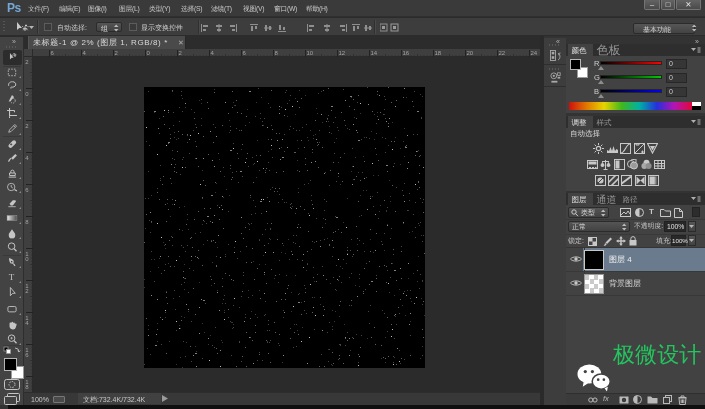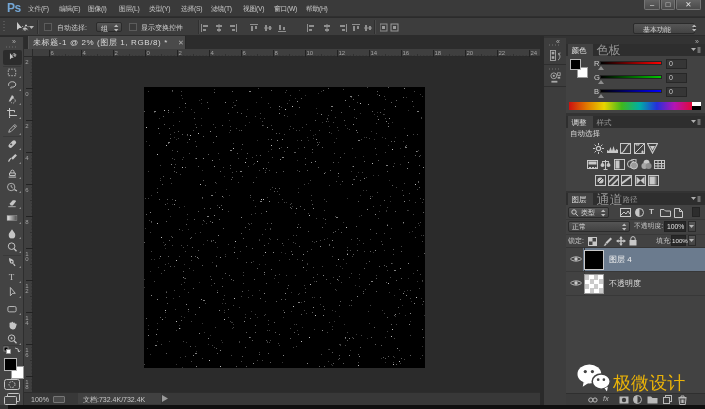--- a/index.html
+++ b/index.html
@@ -696,21 +696,21 @@
       <linearGradient id="gmg" x1="0" y1="0" x2="1" y2="0">
         <stop offset="0" stop-color="#c8c8c8"></stop>
         <stop offset="1" stop-color="#424242"></stop>
       </linearGradient>
     </defs>
   </svg>
 <div style="position:absolute;left:566px;top:191px;width:139px;height:2px;background:#333"></div>
 <div style="position:absolute;left:566px;top:193px;width:139px;height:12px;background:#2e2e2e"></div>
 <div style="position:absolute;left:568px;top:193px;width:25px;height:12px;background:#424242"></div>
 <div style="position:absolute;left:571.5px;top:194.5px;font-size:7.5px;line-height:9.5px;color:#e4e4e4;white-space:nowrap;">图层</div>
-<div style="position:absolute;left:596.5px;top:194.5px;font-size:13px;line-height:9.5px;color:#969696;white-space:nowrap;">通道</div>
+<div style="position:absolute;left:596.5px;top:194.5px;font-size:10px;line-height:9.5px;color:#969696;white-space:nowrap;">通道</div>
 <div style="position:absolute;left:622.5px;top:194.5px;font-size:7.5px;line-height:9.5px;color:#969696;white-space:nowrap;">路径</div>
 <svg width="10" height="7" style="position:absolute;left:691px;top:196px">
     <path d="M0 1 l2.5 3 L5 1z" fill="#b0b0b0"></path>
     <path d="M6.5 1h3M6.5 3h3M6.5 5h3" stroke="#b0b0b0"></path>
   </svg>
 <div style="position:absolute;left:566px;top:205px;width:139px;height:188px;background:#424242"></div>
 <div style="position:absolute;left:568px;top:206.5px;width:41px;height:11px;background:linear-gradient(#555,#424242);border:1px solid #2b2b2b;border-radius:2px"></div>
 <svg width="8" height="8" style="position:absolute;left:571px;top:208.5px">
     <circle cx="3" cy="3" r="2.2" fill="none" stroke="#c9c9c9"></circle>
     <path d="M4.6 4.6 l2.4 2.6" stroke="#c9c9c9"></path>
@@ -781,21 +781,21 @@
   </svg>
 <div style="position:absolute;left:583.5px;top:248px;width:1px;height:47px;background:#383838"></div>
 <div style="position:absolute;left:585px;top:250.5px;width:18px;height:18px;background:#000;outline:1px solid #c9c9c9"></div>
 <div style="position:absolute;left:609px;top:255px;font-size:8px;line-height:10px;color:#f0f0f0;white-space:nowrap;">图层 4</div>
 <div style="position:absolute;left:566px;top:271px;width:139px;height:1px;background:#383838"></div>
 <svg width="12" height="8" style="position:absolute;left:570px;top:279px">
     <path d="M0.5 4 C2.5 1.2 9.5 1.2 11.5 4 C9.5 6.8 2.5 6.8 0.5 4Z" fill="none" stroke="#c9c9c9" stroke-width="0.9"></path>
     <circle cx="6" cy="4" r="1.7" fill="#c9c9c9"></circle>
   </svg>
 <div style="position:absolute;left:585px;top:274.5px;width:18px;height:18px;background:repeating-conic-gradient(#ffffff 0 25%,#cacaca 0 50%) 0 0/9px 9px;outline:1px solid #9a9a9a"></div>
-<div style="position:absolute;left:609px;top:279px;font-size:8px;line-height:10px;color:#dadada;white-space:nowrap;">不透明度</div>
+<div style="position:absolute;left:609px;top:279px;font-size:8px;line-height:10px;color:#dadada;white-space:nowrap;">背景图层</div>
 <div style="position:absolute;left:566px;top:295px;width:139px;height:1px;background:#383838"></div>
 <div style="position:absolute;left:566px;top:393px;width:139px;height:12px;background:#3b3b3b;border-top:1px solid #2f2f2f"></div>
 <svg width="10" height="6" style="position:absolute;left:588px;top:396.5px">
     <circle cx="2.8" cy="3" r="2.1" fill="none" stroke="#b9b9b9"></circle>
     <circle cx="7" cy="3" r="2.1" fill="none" stroke="#b9b9b9"></circle>
   </svg>
 <div style="position:absolute;left:603px;top:394px;font-size:7.5px;line-height:9.5px;color:#b9b9b9;white-space:nowrap;font-style:italic">fx</div>
 <svg width="10" height="8" style="position:absolute;left:619px;top:395.5px">
     <rect x="0.5" y="0.5" width="9" height="7" fill="#b9b9b9"></rect>
     <circle cx="5" cy="4" r="2.2" fill="#3b3b3b"></circle>
@@ -818,14 +818,14 @@
 <svg width="36" height="29" style="position:absolute;left:577px;top:364px;transform:scale(0.95);transform-origin:0 0">
     <ellipse cx="13" cy="10.5" rx="12.5" ry="10" fill="#fff"></ellipse>
     <path d="M7 19 L6 24 L12 20Z" fill="#fff"></path>
     <circle cx="8.7" cy="8" r="1.7" fill="#424242"></circle>
     <circle cx="16.2" cy="8" r="1.7" fill="#424242"></circle>
     <ellipse cx="25.5" cy="18.5" rx="9.5" ry="8" fill="#fff" stroke="#424242" stroke-width="1.6"></ellipse>
     <path d="M29 25.5 L31.5 29 L32.5 24Z" fill="#fff"></path>
     <circle cx="22.3" cy="16.5" r="1.4" fill="#424242"></circle>
     <circle cx="28.3" cy="16.5" r="1.4" fill="#424242"></circle>
   </svg>
-<div style="position:absolute;left:613px;top:374px;font-size:18px;line-height:19.5px;color:#eab308;white-space:nowrap;letter-spacing:0.1px;font-weight:500">极微设计</div>
+<div style="position:absolute;left:613px;top:345px;font-size:22px;line-height:19.5px;color:#22c55e;white-space:nowrap;letter-spacing:0.1px;font-weight:500">极微设计</div>
 <div style="position:absolute;left:0;top:405px;width:705px;height:4px;background:#0f0f0f"></div>
 <div style="position:absolute;left:0;top:405px;width:8px;height:4px;background:#333"></div>
 </body></html>

